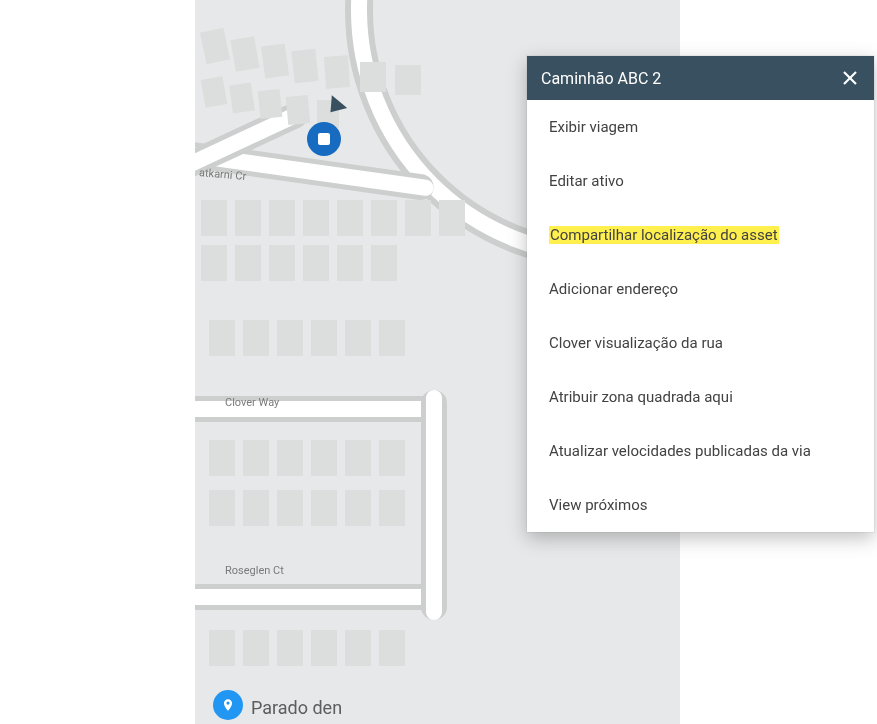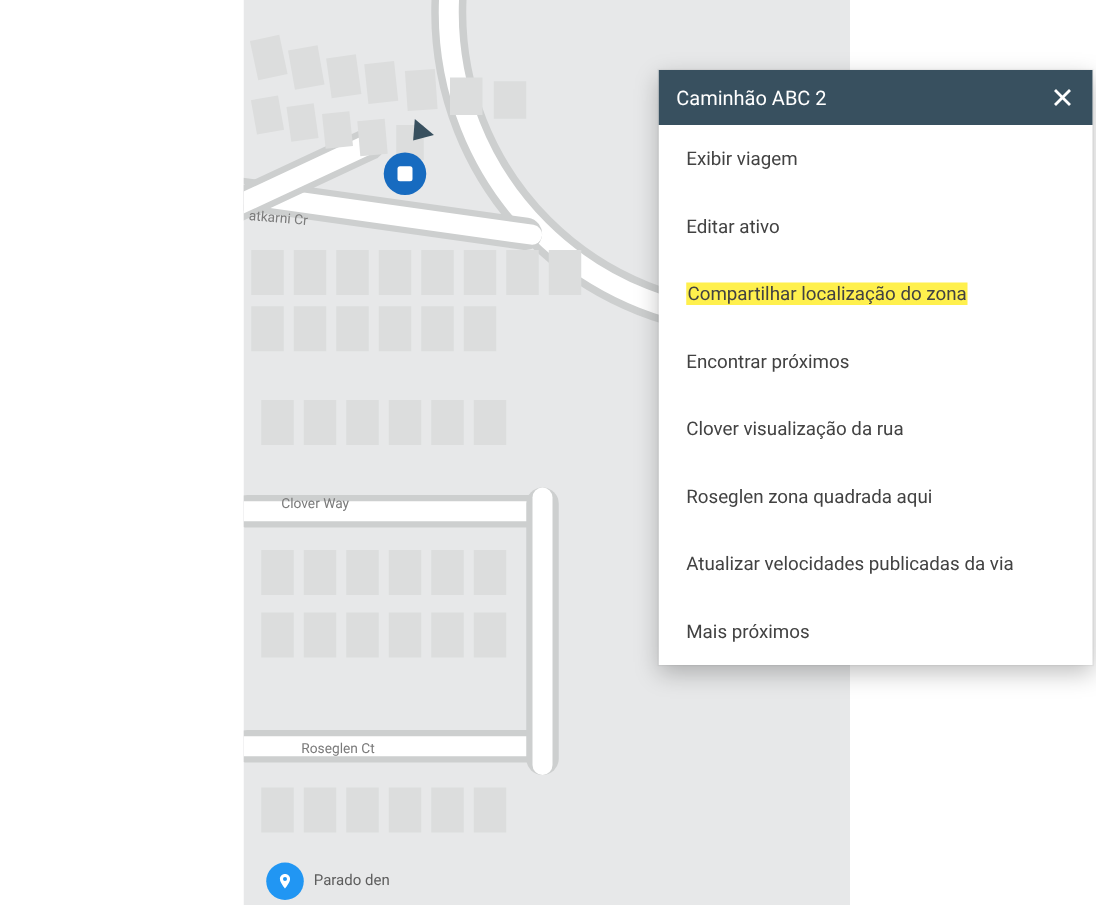--- a/index.html
+++ b/index.html
@@ -58,21 +58,21 @@
   .status-pin {
     position:absolute;
     width:30px; height:30px;
     background:#2196f3;
     border-radius:50%;
     display:flex; align-items:center; justify-content:center;
   }
   .status-pin svg { width:14px; height:14px; fill:#fff; }
   .status-text {
     position:absolute;
-    font-size:12px;
+    font-size:18px;
     color:#5d5d5d;
   }
 
   
   .popup {
     position:absolute;
     left: 527px; top: 56px;
     width: 347px;
     background:#fff;
     box-shadow: 0 6px 18px rgba(0,0,0,0.25), 0 0 0 1px rgba(0,0,0,0.04);
@@ -180,21 +180,21 @@
 
     <div class="bld" style="left:14px; top:630px; width:26px; height:36px;"></div>
     <div class="bld" style="left:48px; top:630px; width:26px; height:36px;"></div>
     <div class="bld" style="left:82px; top:630px; width:26px; height:36px;"></div>
     <div class="bld" style="left:116px; top:630px; width:26px; height:36px;"></div>
     <div class="bld" style="left:150px; top:630px; width:26px; height:36px;"></div>
     <div class="bld" style="left:184px; top:630px; width:26px; height:36px;"></div>
 
     <span class="street-label" style="left:4px; top:168px; transform:rotate(5deg);">atkarni Cr</span>
     <span class="street-label" style="left:30px; top:396px;">Clover Way</span>
-    <span class="street-label" style="left:30px; top:592px;margin-left:16px;">Roseglen Ct</span>
+    <span class="street-label" style="left:30px; top:564px;">Roseglen Ct</span>
 
     <div class="asset-marker" style="left:112px; top:122px;">
       <div class="inner-sq"></div>
     </div>
 
     <div class="callout-arrow" style="left:130px; top:100px;"></div>
 
     <div class="status-pin" style="left:18px; top:690px;">
       <svg viewBox="0 0 24 24">
           <path d="M12 2C8 2 5 5 5 9c0 5 7 13 7 13s7-8 7-13c0-4-3-7-7-7zm0 9.5A2.5 2.5 0 1 1 12 6a2.5 2.5 0 0 1 0 5.5z"></path>
@@ -210,22 +210,22 @@
       <span class="popup-close">
         <svg viewBox="0 0 16 16">
             <line x1="2" y1="2" x2="14" y2="14"></line>
             <line x1="14" y1="2" x2="2" y2="14"></line>
           </svg>
       </span>
     </div>
     <ul class="menu">
       <li><span>Exibir viagem</span></li>
       <li><span>Editar ativo</span></li>
-      <li><span class="hl">Compartilhar localização do zona</span></li>
-      <li><span>Encontrar próximos</span></li>
+      <li><span class="hl">Compartilhar localização do asset</span></li>
+      <li><span>Adicionar endereço</span></li>
       <li><span>Clover visualização da rua</span></li>
-      <li><span>Roseglen zona quadrada aqui</span></li>
+      <li><span>Atribuir zona quadrada aqui</span></li>
       <li><span>Atualizar velocidades publicadas da via</span></li>
-      <li><span>Mais próximos</span></li>
+      <li><span>View próximos</span></li>
     </ul>
   </div>
 
 </div>
 
 </body></html>

